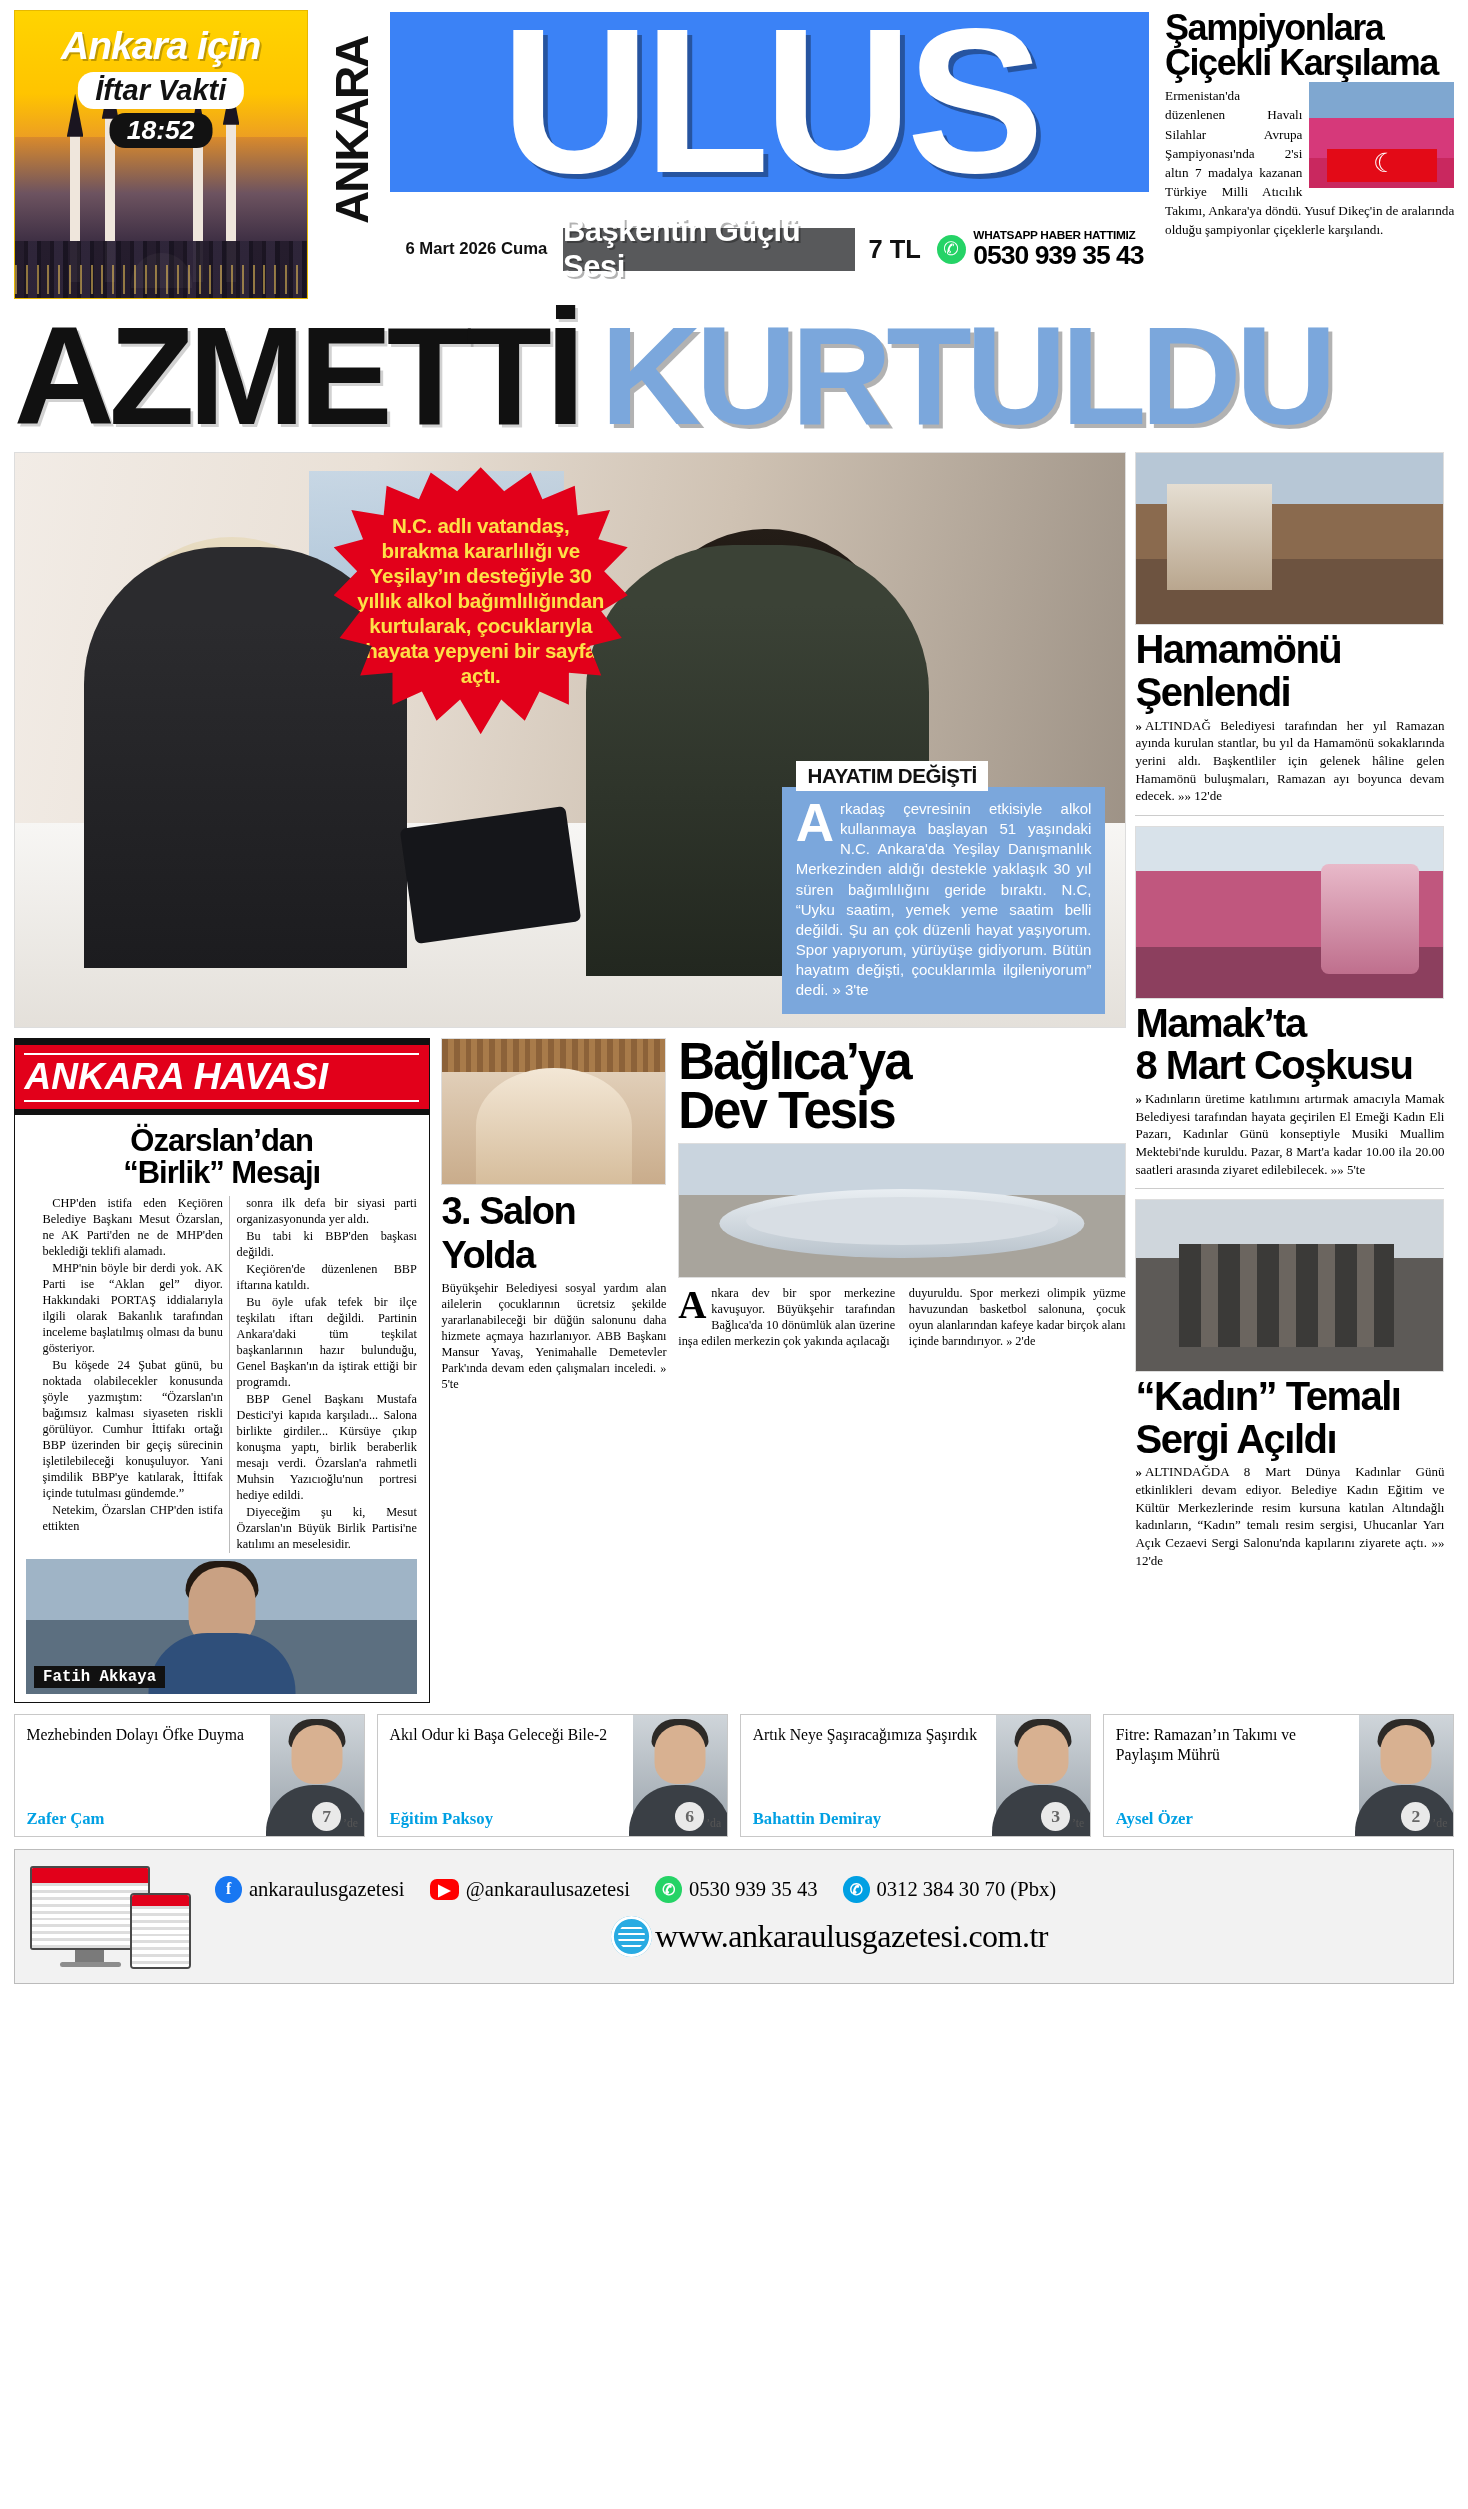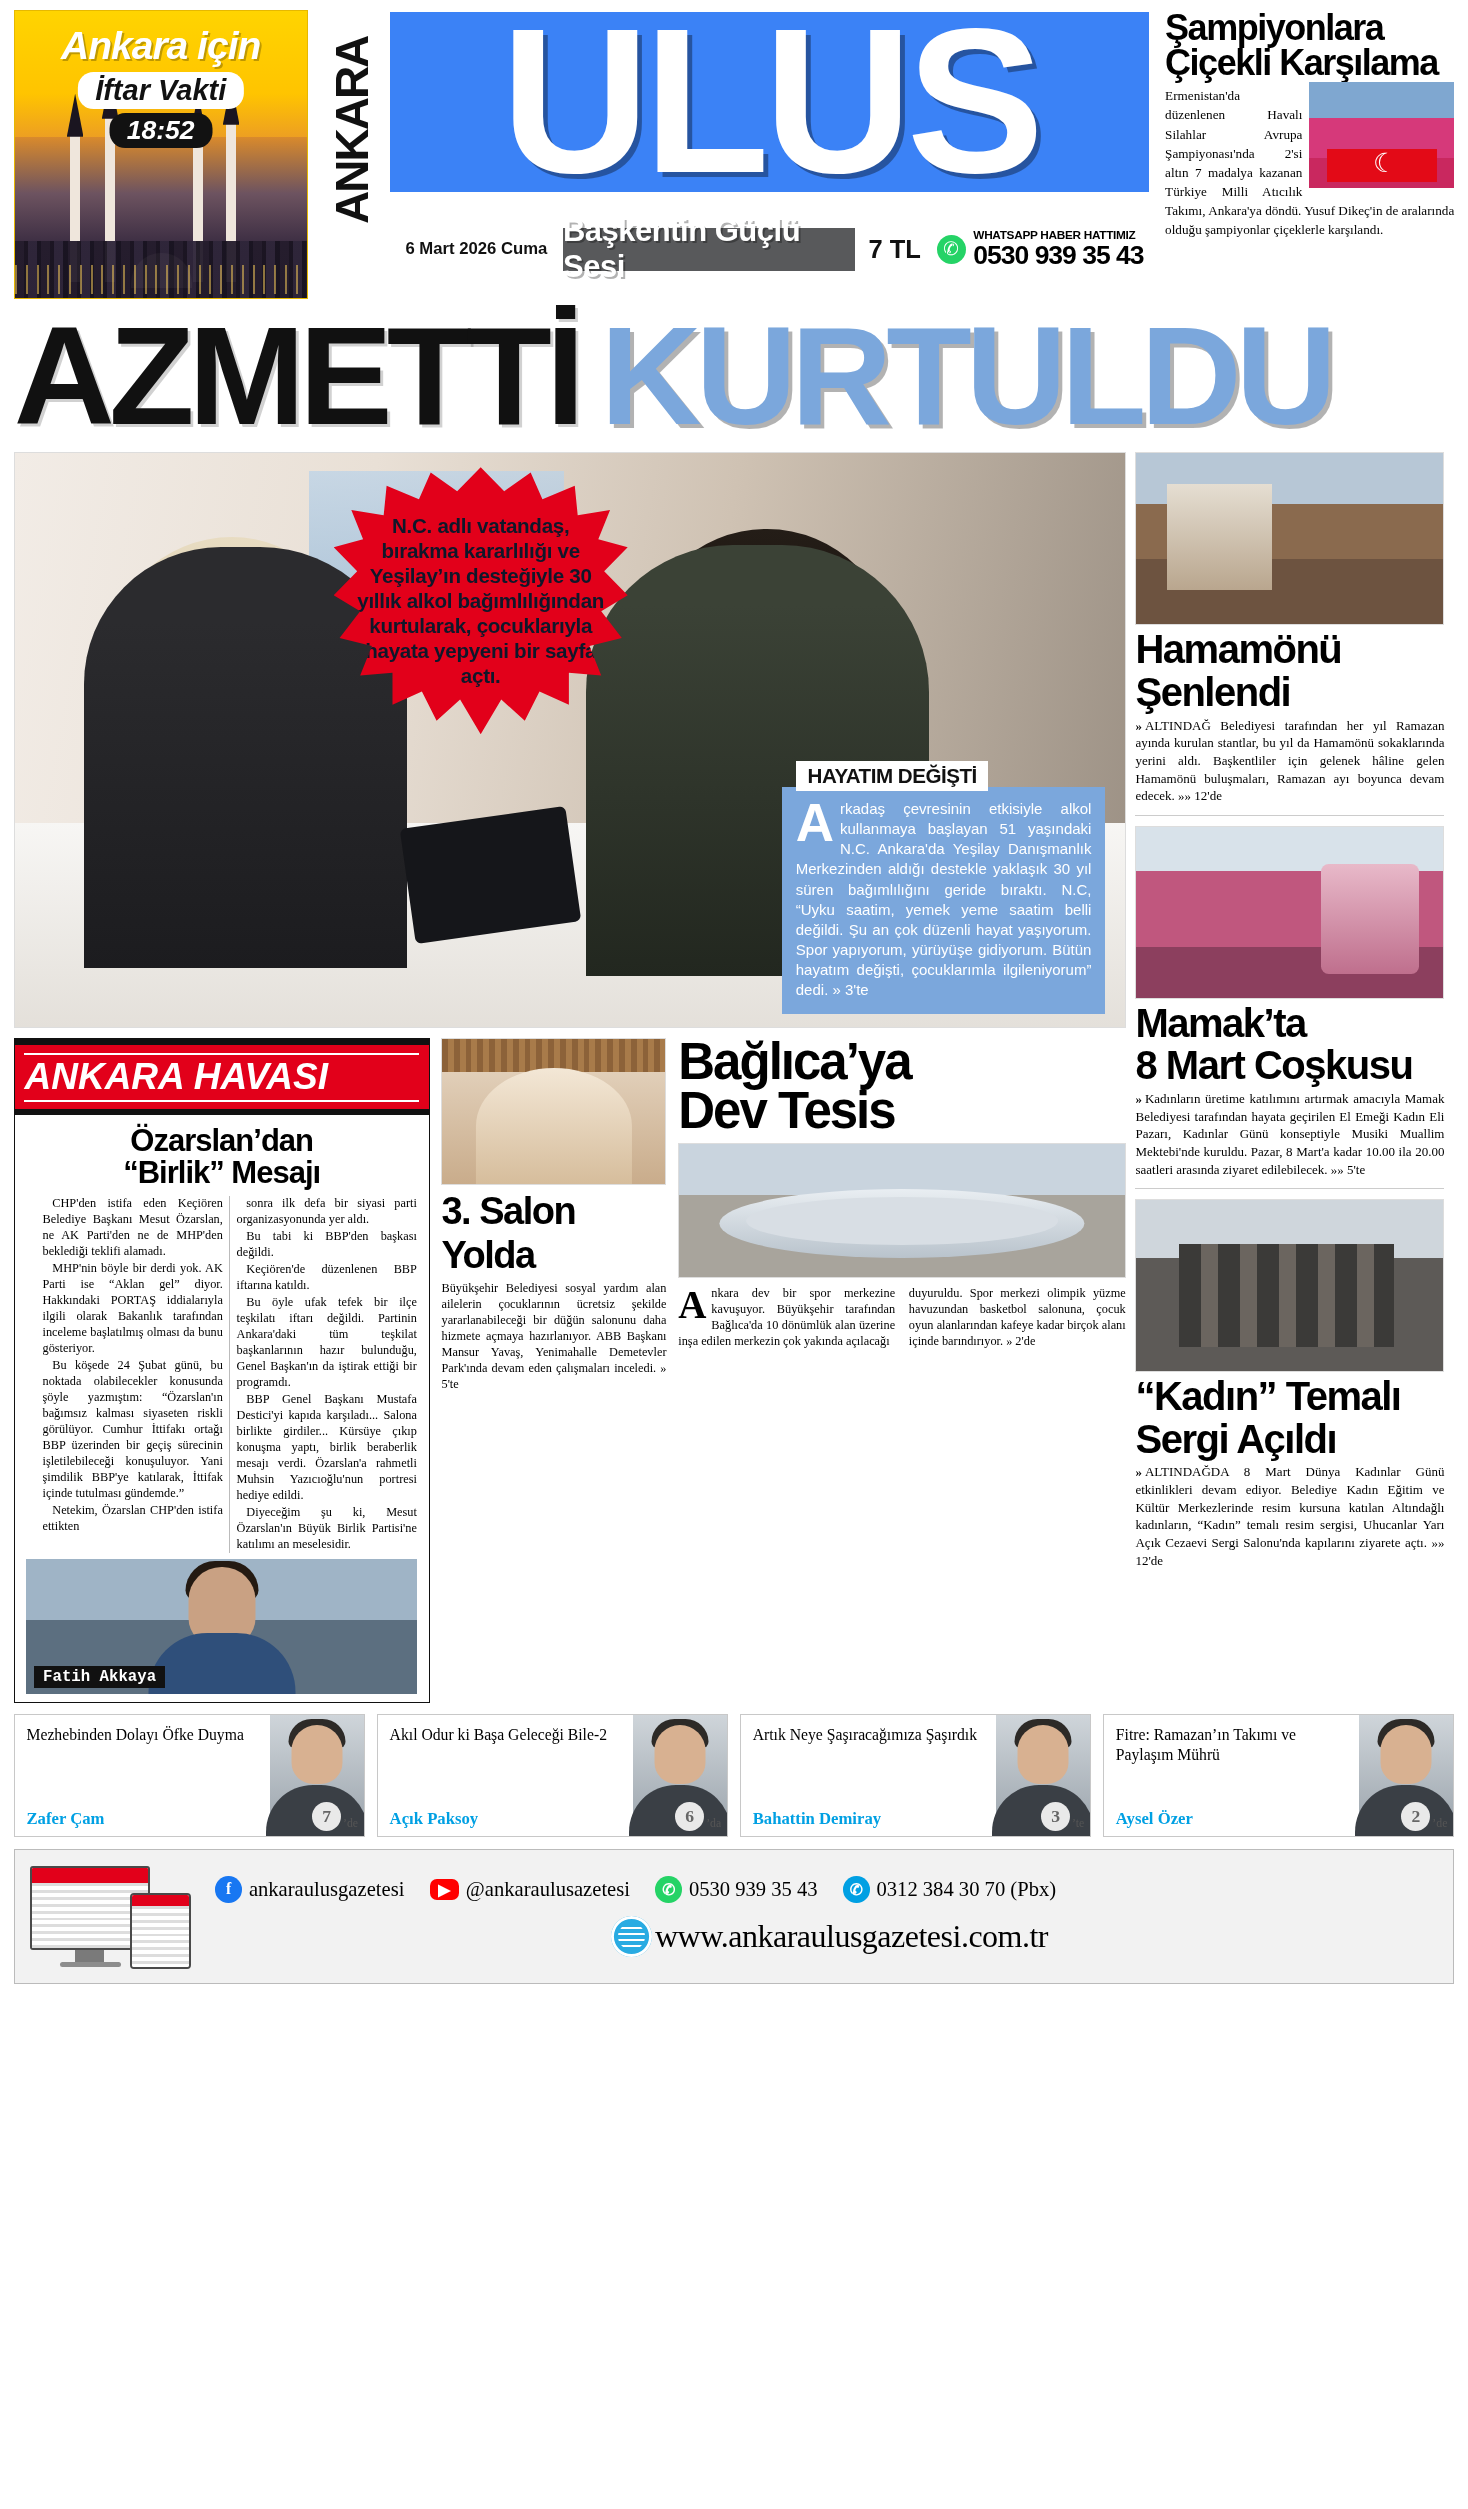--- a/index.html
+++ b/index.html
@@ -143,21 +143,21 @@
      background: linear-gradient(#3b4236 14%, #22271f 100%); border-radius:147px 147px 0 0; }
   .hair-b { position:absolute; right:231px; bottom:263px; width:255px; height:235px;
      background: linear-gradient(#241d17,#120d09); border-radius:127px 127px 69px 69px;}
   .face-b { position:absolute; right:263px; bottom:294px; width:118px; height:137px;
      background: linear-gradient(#e2b79a,#c99a7c); border-radius:59px 59px 51px 51px;}
   .tablet { position:absolute; left:392px; bottom:94px; width:167px; height:116px;
      background:#15161a; border-radius:5.9px; transform:rotate(-8deg); }
 
   .burst {
     position:absolute; left:319px; top:13.7px; width:294px; height:267px;
-    background:#e2001a; color:#0f172a; display:flex; align-items:center; justify-content:center;
+    background:#e2001a; color:#fde047; display:flex; align-items:center; justify-content:center;
     text-align:center; padding:25.5px 19.6px;
     clip-path: polygon(50% 0%,58% 9%,67% 2%,71% 12%,82% 7%,83% 18%,94% 16%,90% 27%,100% 30%,92% 39%,
       100% 48%,91% 54%,98% 64%,87% 67%,91% 78%,80% 77%,80% 89%,70% 84%,65% 95%,57% 87%,50% 100%,
       43% 87%,35% 95%,30% 84%,20% 89%,20% 77%,9% 78%,13% 67%,2% 64%,9% 54%,0% 48%,8% 39%,0% 30%,
       10% 27%,6% 16%,17% 18%,18% 7%,29% 12%,33% 2%,42% 9%);
   }
   .burst p { font-size:20.6px; font-weight:900; line-height:1.22; letter-spacing:-0.3px; }
 
   .caption-wrap { position:absolute; right:19.6px; bottom:13.7px; width:323px; }
   .caption-tag {
@@ -488,21 +488,21 @@
       </div>
       <div class="pagebadge">
         <span class="num">7</span>
         <span class="suf">’de</span>
       </div>
     </div>
 
     <div class="colm">
       <div class="colm-txt">
         <div class="colm-title">Akıl Odur ki Başa Geleceği Bile-2</div>
-        <div class="colm-name">Açık Paksoy</div>
+        <div class="colm-name">Eğitim Paksoy</div>
       </div>
       <div class="colm-photo">
         <div class="chh"></div>
           <div class="ch"></div>
           <div class="cb"></div>
       </div>
       <div class="pagebadge">
         <span class="num">6</span>
         <span class="suf">’da</span>
       </div>

